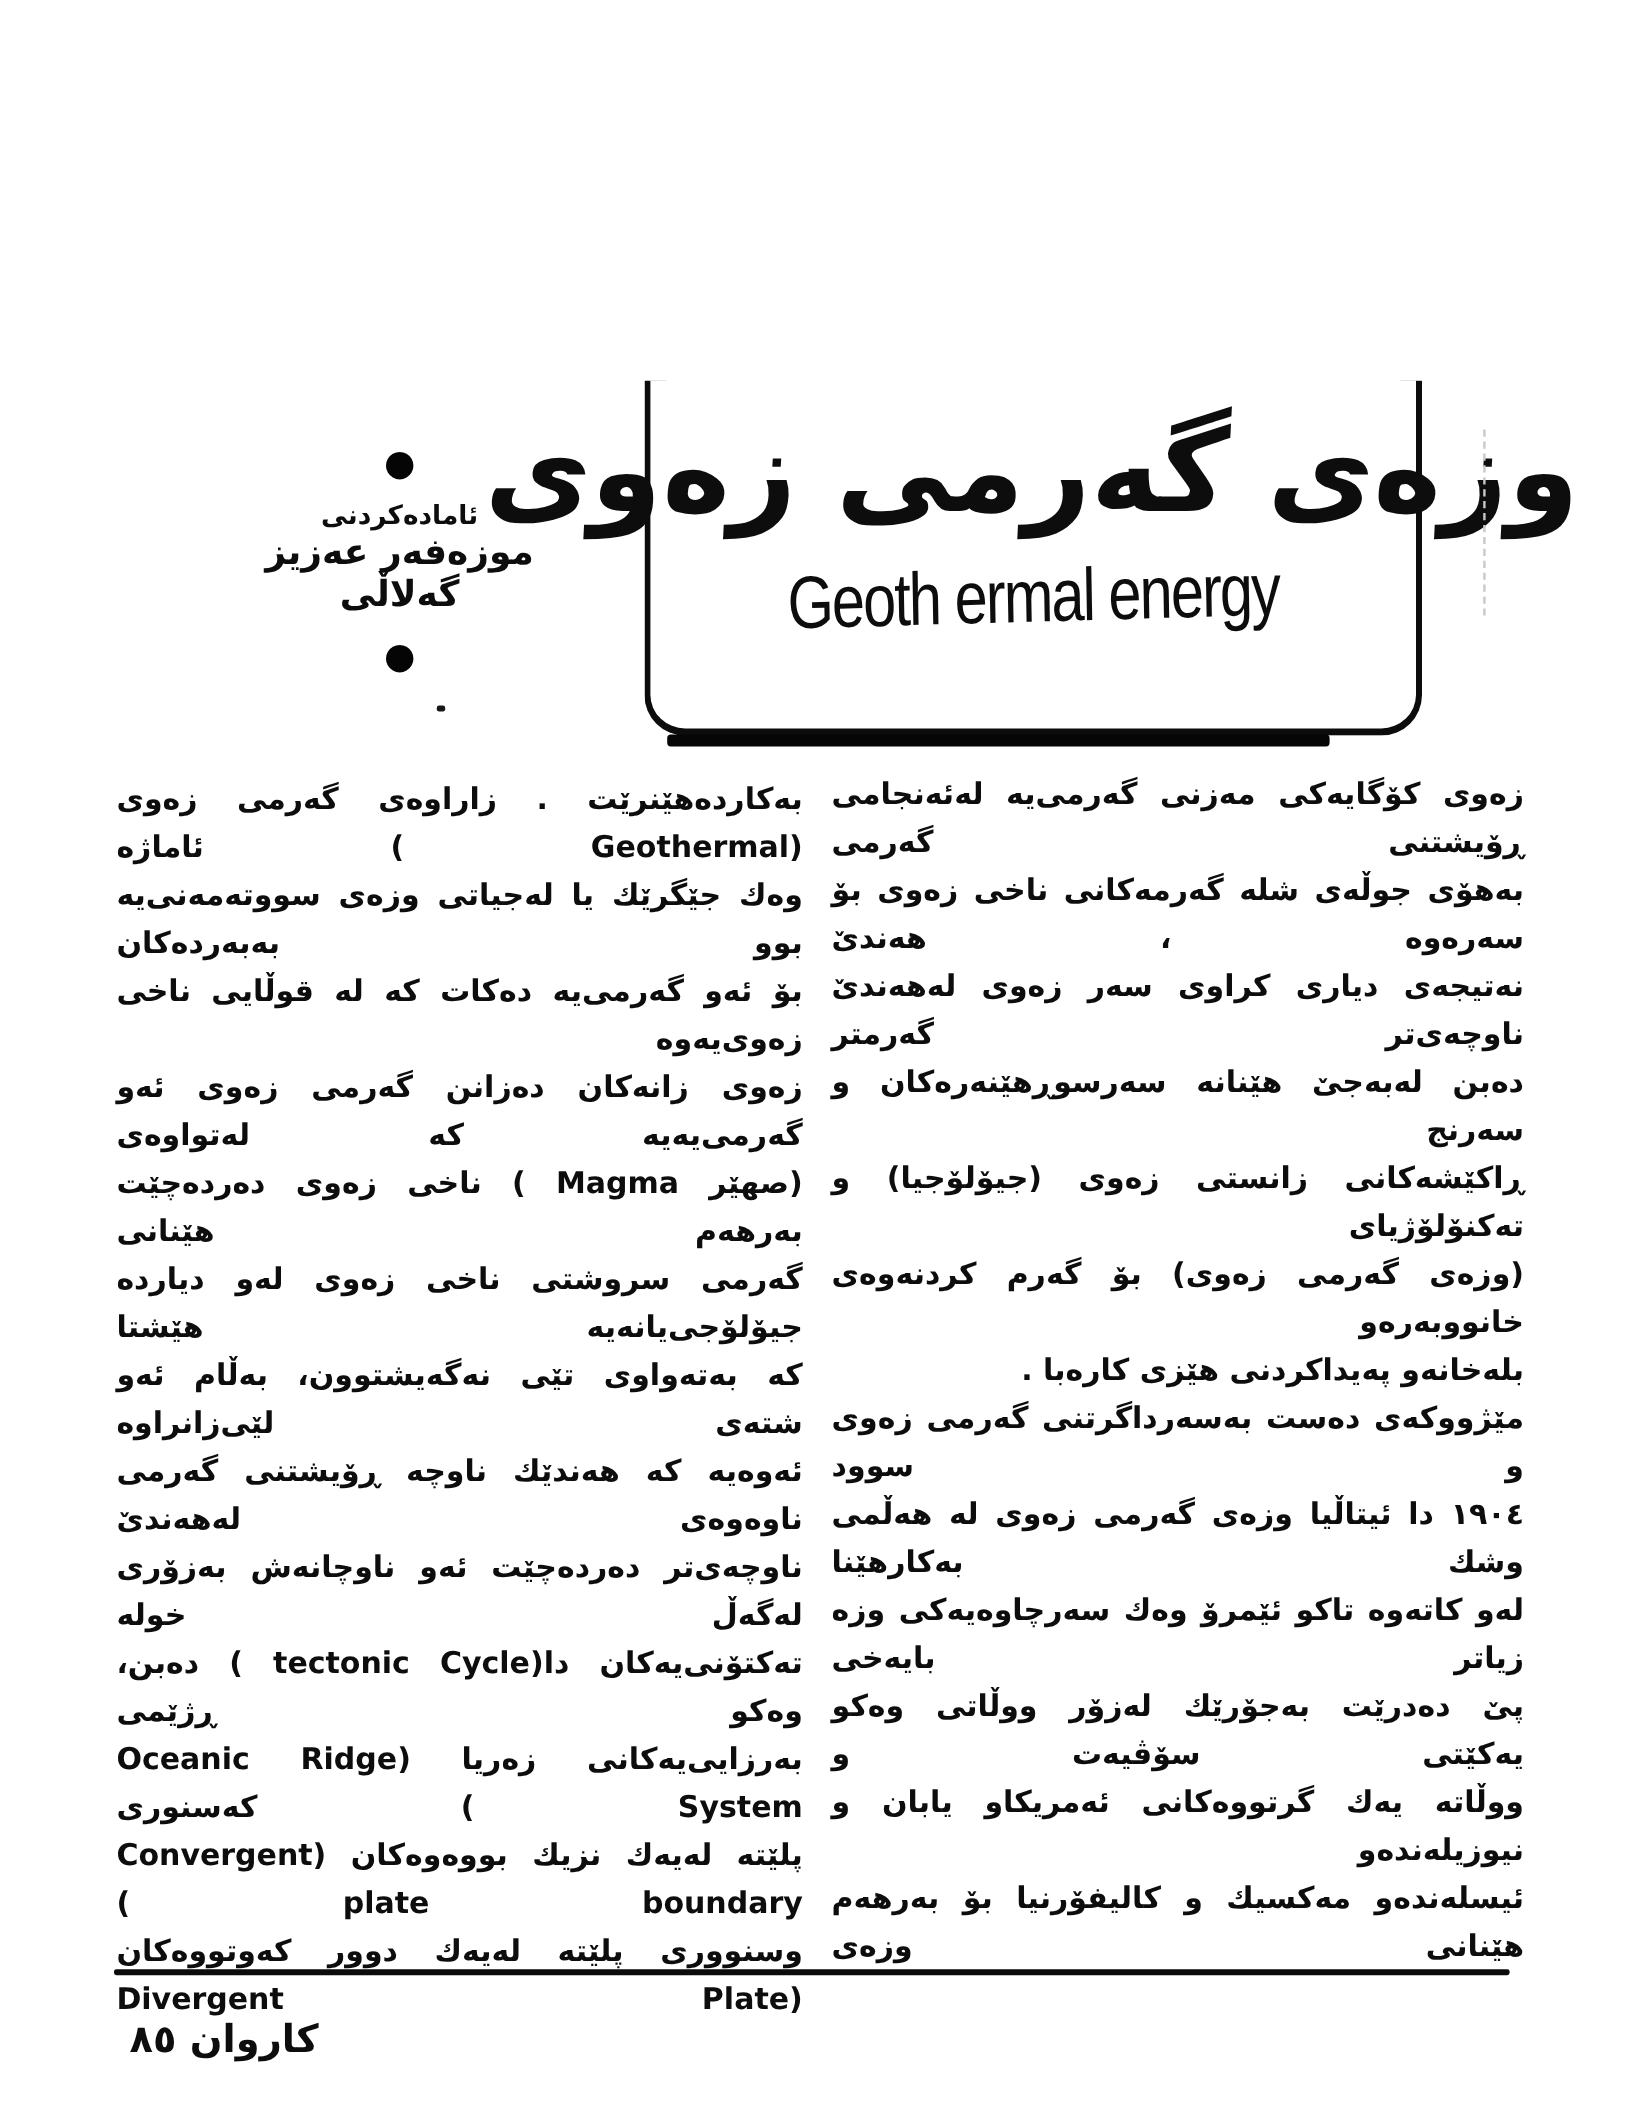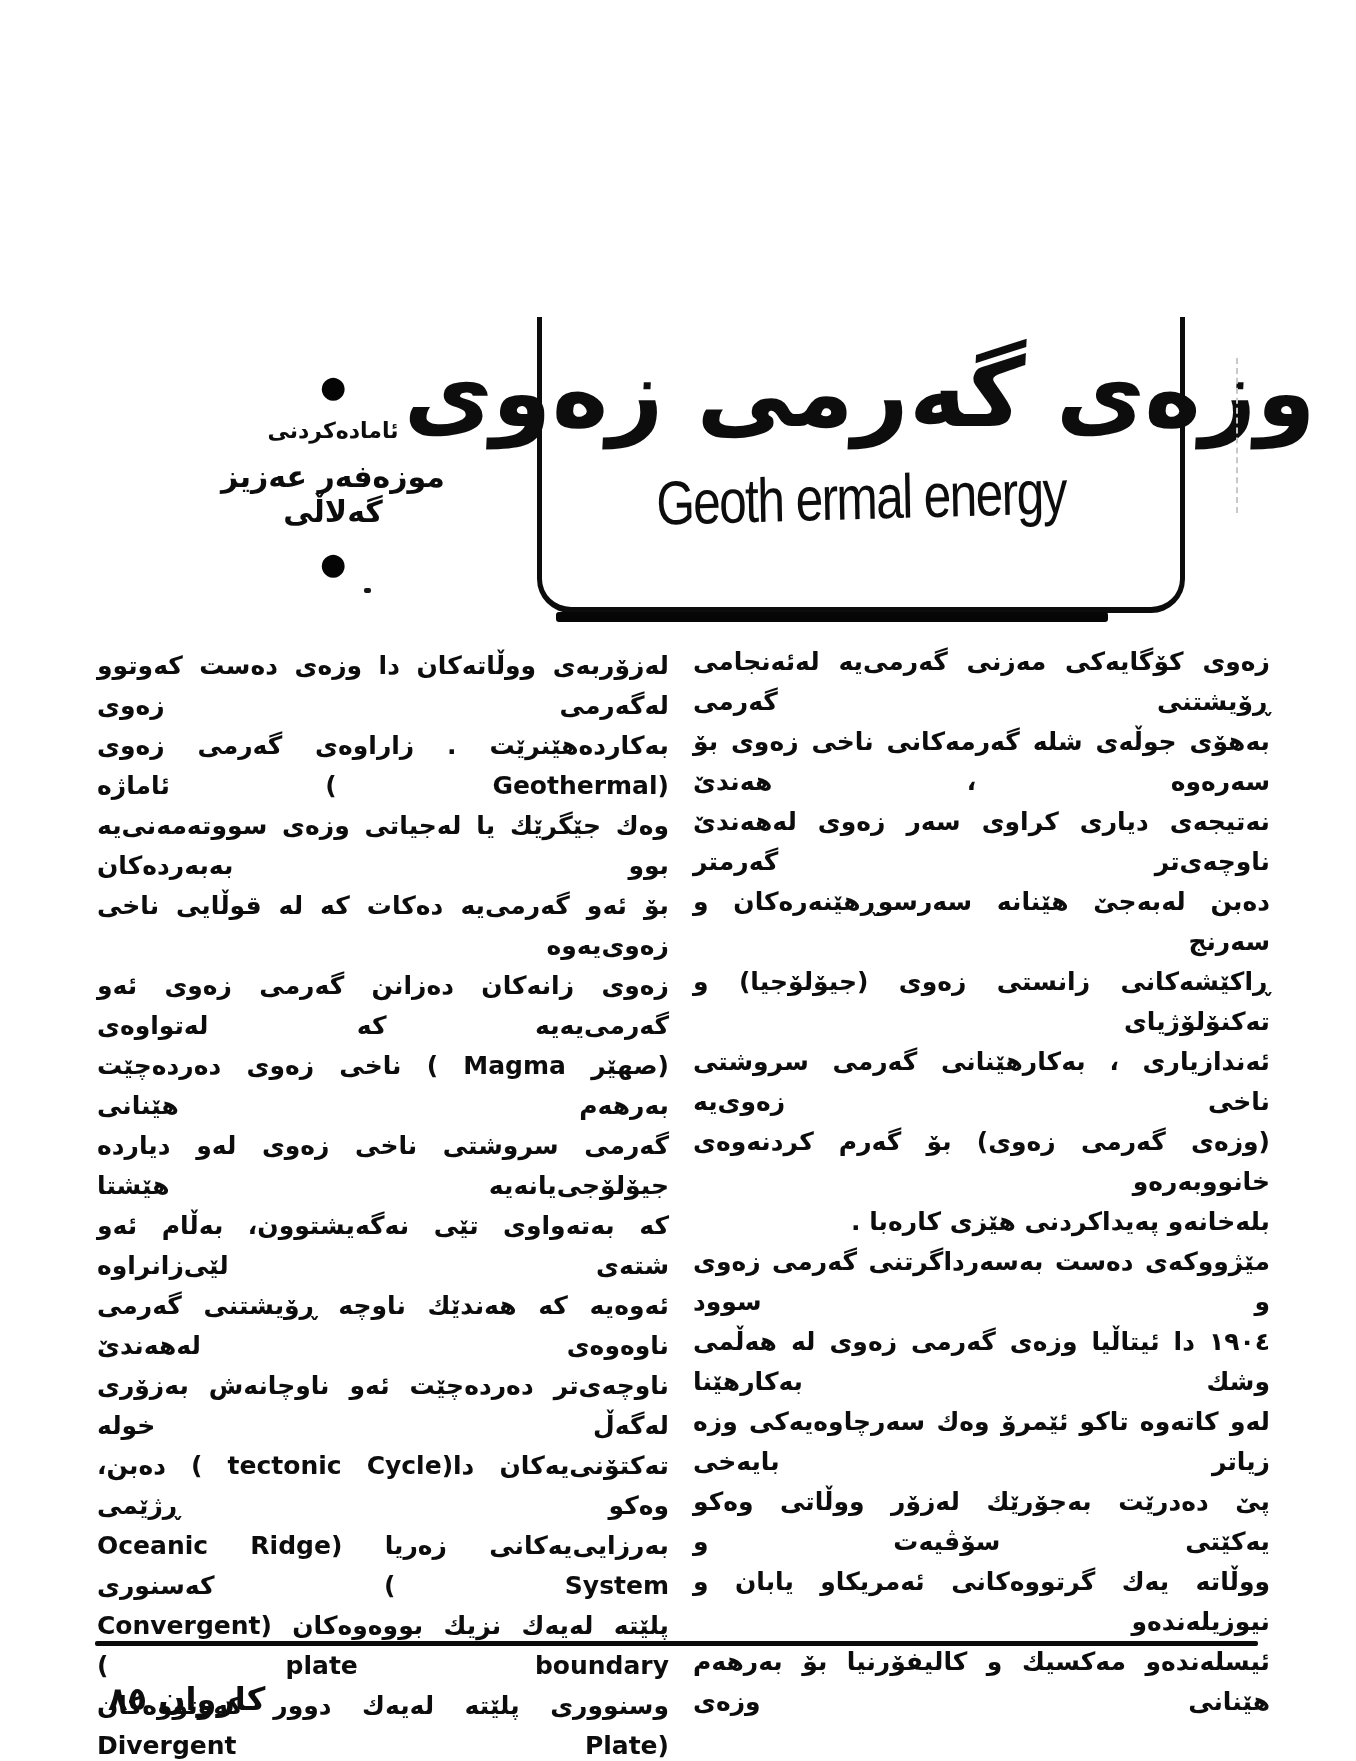--- a/index.html
+++ b/index.html
@@ -48,21 +48,21 @@
     border-left:2px dashed #c9c9c9;
   }
   
   .byline{
     position:absolute;left:168px;top:372px;width:330px;
     display:flex;flex-direction:column;align-items:center;
     text-align:center;direction:rtl;
   }
   .byline .bullet{font-size:30px;line-height:30px;color:#050505;}
   .byline-label{margin-top:16px;font-size:22px;font-weight:800;}
-  .byline-author{margin-top:16px;font-size:30px;font-weight:800;letter-spacing:1px;}
+  .byline-author{margin-top:0;font-size:30px;font-weight:800;letter-spacing:1px;}
   .byline .bullet2{margin-top:20px;}
   .tiny-dot{
     position:absolute;left:364px;top:588px;width:7px;height:5px;
     background:#161616;border-radius:2px;
   }
   
   .column{
     position:absolute;
     direction:rtl;
     font-size:25px;line-height:40px;font-weight:600;
@@ -108,38 +108,36 @@
   </div>
   <div class="tiny-dot"></div>
 
   <div class="column col-right">
     <div class="para">
         <div class="line">زەوی کۆگایەکی مەزنی گەرمی‌یە لەئەنجامی ڕۆیشتنی گەرمی</div>
         <div class="line">بەهۆی جوڵەی شلە گەرمەکانی ناخی زەوی بۆ سەرەوە ، هەندێ</div>
         <div class="line">نەتیجەی دیاری کراوی سەر زەوی لەهەندێ ناوچەی‌تر گەرمتر</div>
         <div class="line">دەبن لەبەجێ هێنانە سەرسوڕهێنەرەکان و سەرنج</div>
         <div class="line">ڕاکێشەکانی زانستی زەوی (جیۆلۆجیا) و تەکنۆلۆژیای</div>
-        <div class="line">ئەندازیاری ، بەکارهێنانی گەرمی سروشتی ناخی زەوی‌یە</div>
         <div class="line">(وزەی گەرمی زەوی) بۆ گەرم کردنەوەی خانووبەرەو</div>
         <div class="line last">بلەخانەو پەیداکردنی هێزی کارەبا .</div>
       </div>
     <div class="para">
         <div class="line">مێژووکەی دەست بەسەرداگرتنی گەرمی زەوی و سوود</div>
         <div class="line">١٩٠٤ دا ئیتاڵیا وزەی گەرمی زەوی لە هەڵمی وشك بەکارهێنا</div>
         <div class="line">لەو کاتەوە تاکو ئێمرۆ وەك سەرچاوەیەکی وزە زیاتر بایەخی</div>
         <div class="line">پێ دەدرێت بەجۆرێك لەزۆر ووڵاتی وەکو یەکێتی سۆڤیەت و</div>
         <div class="line">ووڵاتە یەك گرتووەکانی ئەمریکاو یابان و نیوزیلەندەو</div>
         <div class="line">ئیسلەندەو مەکسیك و کالیفۆرنیا بۆ بەرهەم هێنانی وزەی</div>
       </div>
 
   </div>
 
   <div class="column col-left">
     <div class="para">
-        <div class="line">لەزۆربەی ووڵاتەکان دا وزەی دەست کەوتوو لەگەرمی زەوی</div>
         <div class="line">بەکاردەهێنرێت . زاراوەی گەرمی زەوی (Geothermal ) ئاماژە</div>
         <div class="line">وەك جێگرێك یا لەجیاتی وزەی سووتەمەنی‌یە بوو بەبەردەکان</div>
         <div class="line">بۆ ئەو گەرمی‌یە دەکات کە لە قوڵایی ناخی زەوی‌یەوە</div>
       </div>
     <div class="para">
         <div class="line">زەوی زانەکان دەزانن گەرمی زەوی ئەو گەرمی‌یەیە کە لەتواوەی</div>
         <div class="line">(صهێر Magma ) ناخی زەوی دەردەچێت بەرهەم هێنانی</div>
         <div class="line">گەرمی سروشتی ناخی زەوی لەو دیاردە جیۆلۆجی‌یانەیە هێشتا</div>
         <div class="line">کە بەتەواوی تێی نەگەیشتوون، بەڵام ئەو شتەی لێی‌زانراوە</div>
         <div class="line">ئەوەیە کە هەندێك ناوچە ڕۆیشتنی گەرمی ناوەوەی لەهەندێ</div>

